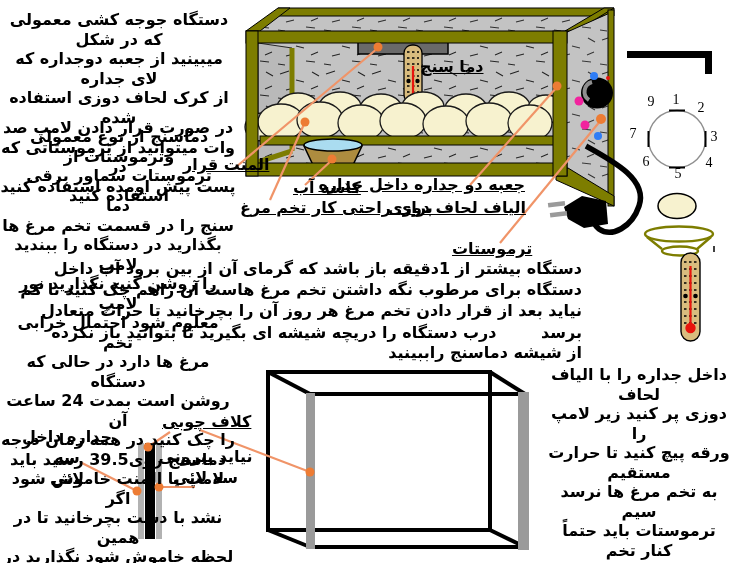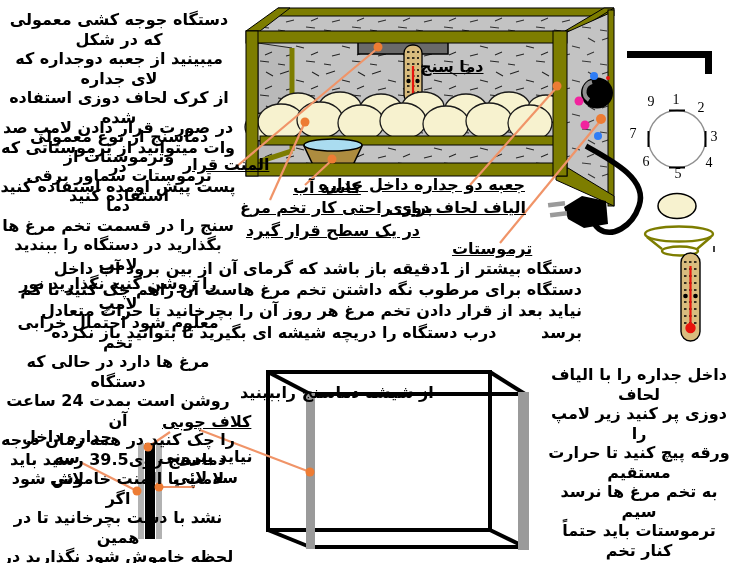--- a/index.html
+++ b/index.html
@@ -3,21 +3,21 @@
 <meta charset="utf-8">
 <style>
   html,body{margin:0;padding:0;background:#fff;}
   #stage{position:relative;width:732px;height:563px;background:#fff;overflow:hidden;
          font-family:"DejaVu Sans",sans-serif;}
   #art{position:absolute;left:0;top:0;z-index:1;}
   .txt{position:absolute;z-index:2;direction:rtl;color:#000;font-weight:bold;
        font-size:16px;line-height:19.5px;white-space:pre-line;}
   .center{text-align:center;}
   .right{text-align:right;}
-  .left{text-align:left;margin-top:40px;}
+  .left{text-align:right;}
   .nowrap{white-space:nowrap;text-decoration:underline;}
   .midline{position:absolute;width:342px;white-space:nowrap;direction:rtl;}
   .dialnum{position:absolute;z-index:2;font-family:"Liberation Serif","DejaVu Serif",serif;
            font-size:14px;font-weight:normal;color:#000;transform:translate(-50%,-50%);}
 </style>
 </head>
 <body>
 
 <div id="stage">
 
@@ -227,21 +227,20 @@
 <div class="txt nowrap" style="left:420px;top:57px;">دما سنج</div>
 
 <div class="txt nowrap" style="left:293px;top:178px;">کاسه آب</div>
 
 <div class="txt nowrap right" style="left:380px;top:175px;width:145px;">جعبه دو جداره داخل جداره</div>
 
 <div class="txt nowrap" style="left:388px;top:198px;">الیاف لحاف دوزی</div>
 
 <div class="txt nowrap" style="left:240px;top:198px;">برای راحتی کار تخم مرغ</div>
 
-<div class="txt nowrap" style="left:246px;top:221px;">در یک سطح قرار گیرد</div>
 
 <div class="txt nowrap" style="left:452px;top:239px;">ترموستات</div>
 
 <div>
   <div class="txt midline right" style="left:240px;top:259px;">دستگاه بیشتر از 1دقیقه باز باشد که گرمای آن از بین برود آب داخل</div>
   <div class="txt midline right" style="left:240px;top:280px;">دستگاه برای مرطوب نگه داشتن تخم مرغ هاست آن راهم چک کنید تا کم</div>
   <div class="txt midline right" style="left:240px;top:301px;">نیاید بعد از قرار دادن تخم مرغ هر روز آن را بچرخانید تا حرات متعادل</div>
   <div class="txt midline right" style="left:240px;top:323px;">برسد&nbsp;&nbsp;&nbsp;&nbsp;&nbsp;&nbsp;&nbsp;&nbsp;درب دستگاه را دریچه شیشه ای بگیرید تا بتوانید باز نکرده</div>
   <div class="txt midline left" style="left:240px;top:343px;">از شیشه دماسنج راببینید</div>
 </div>

